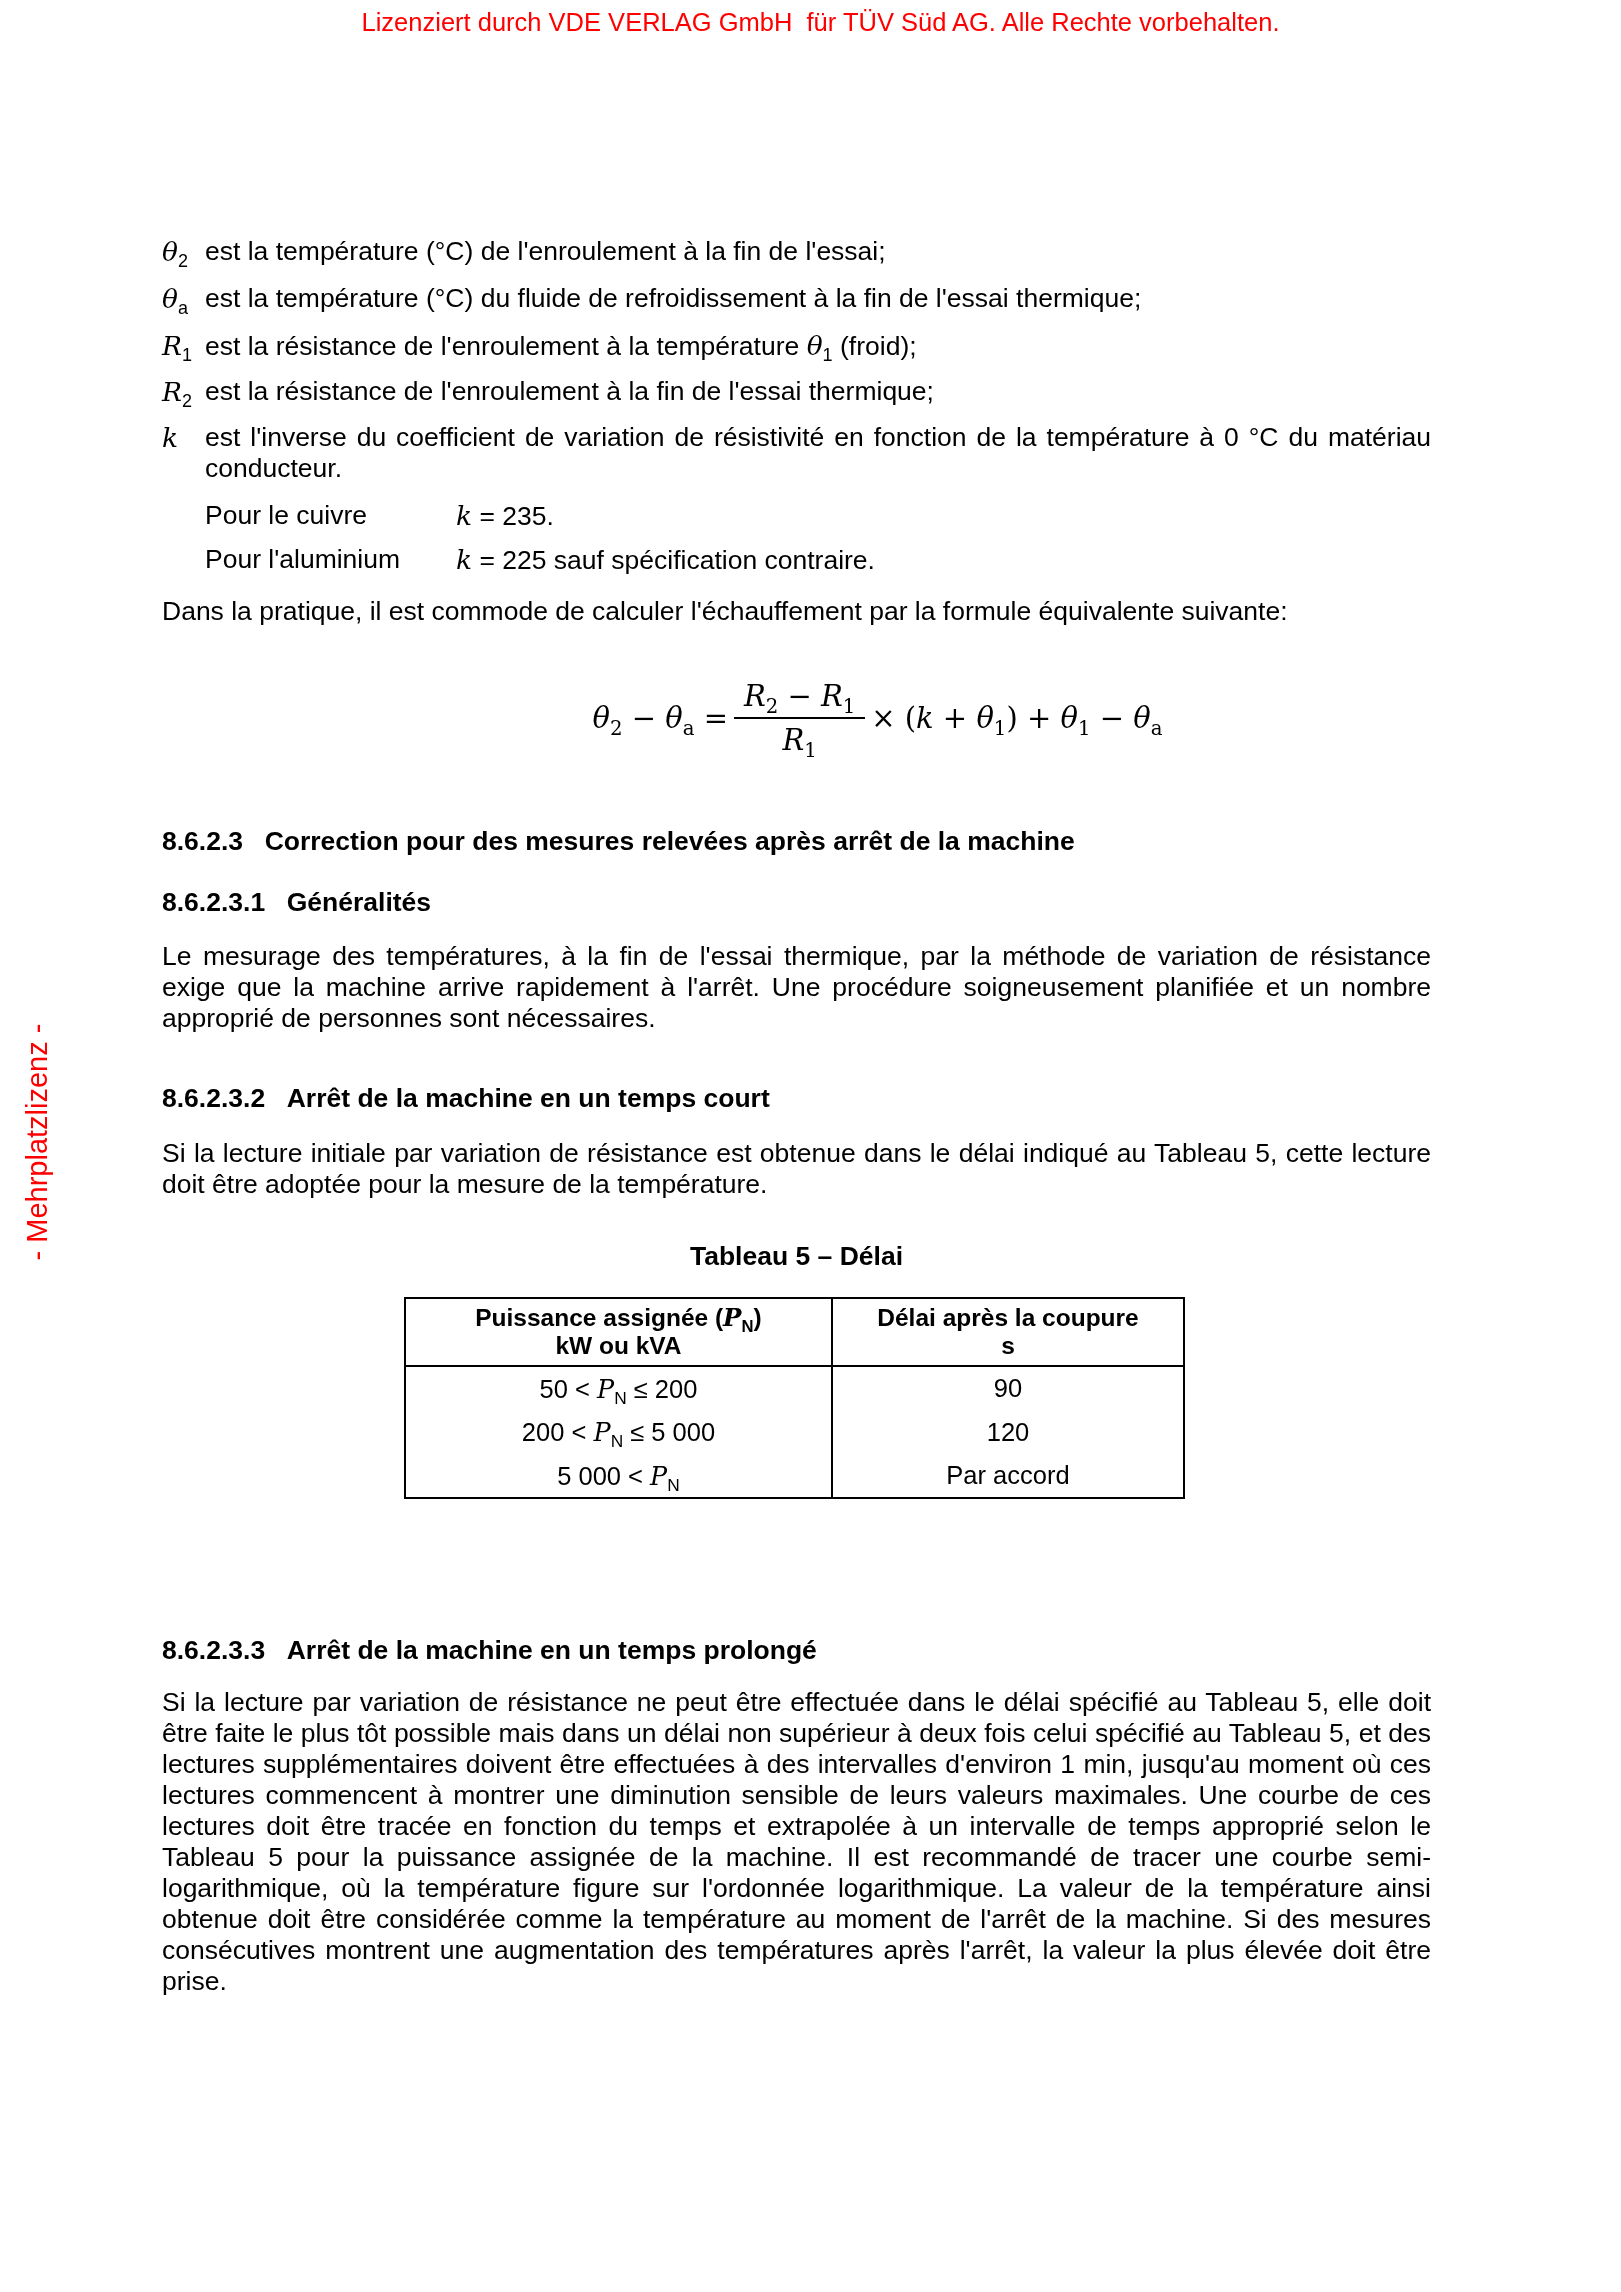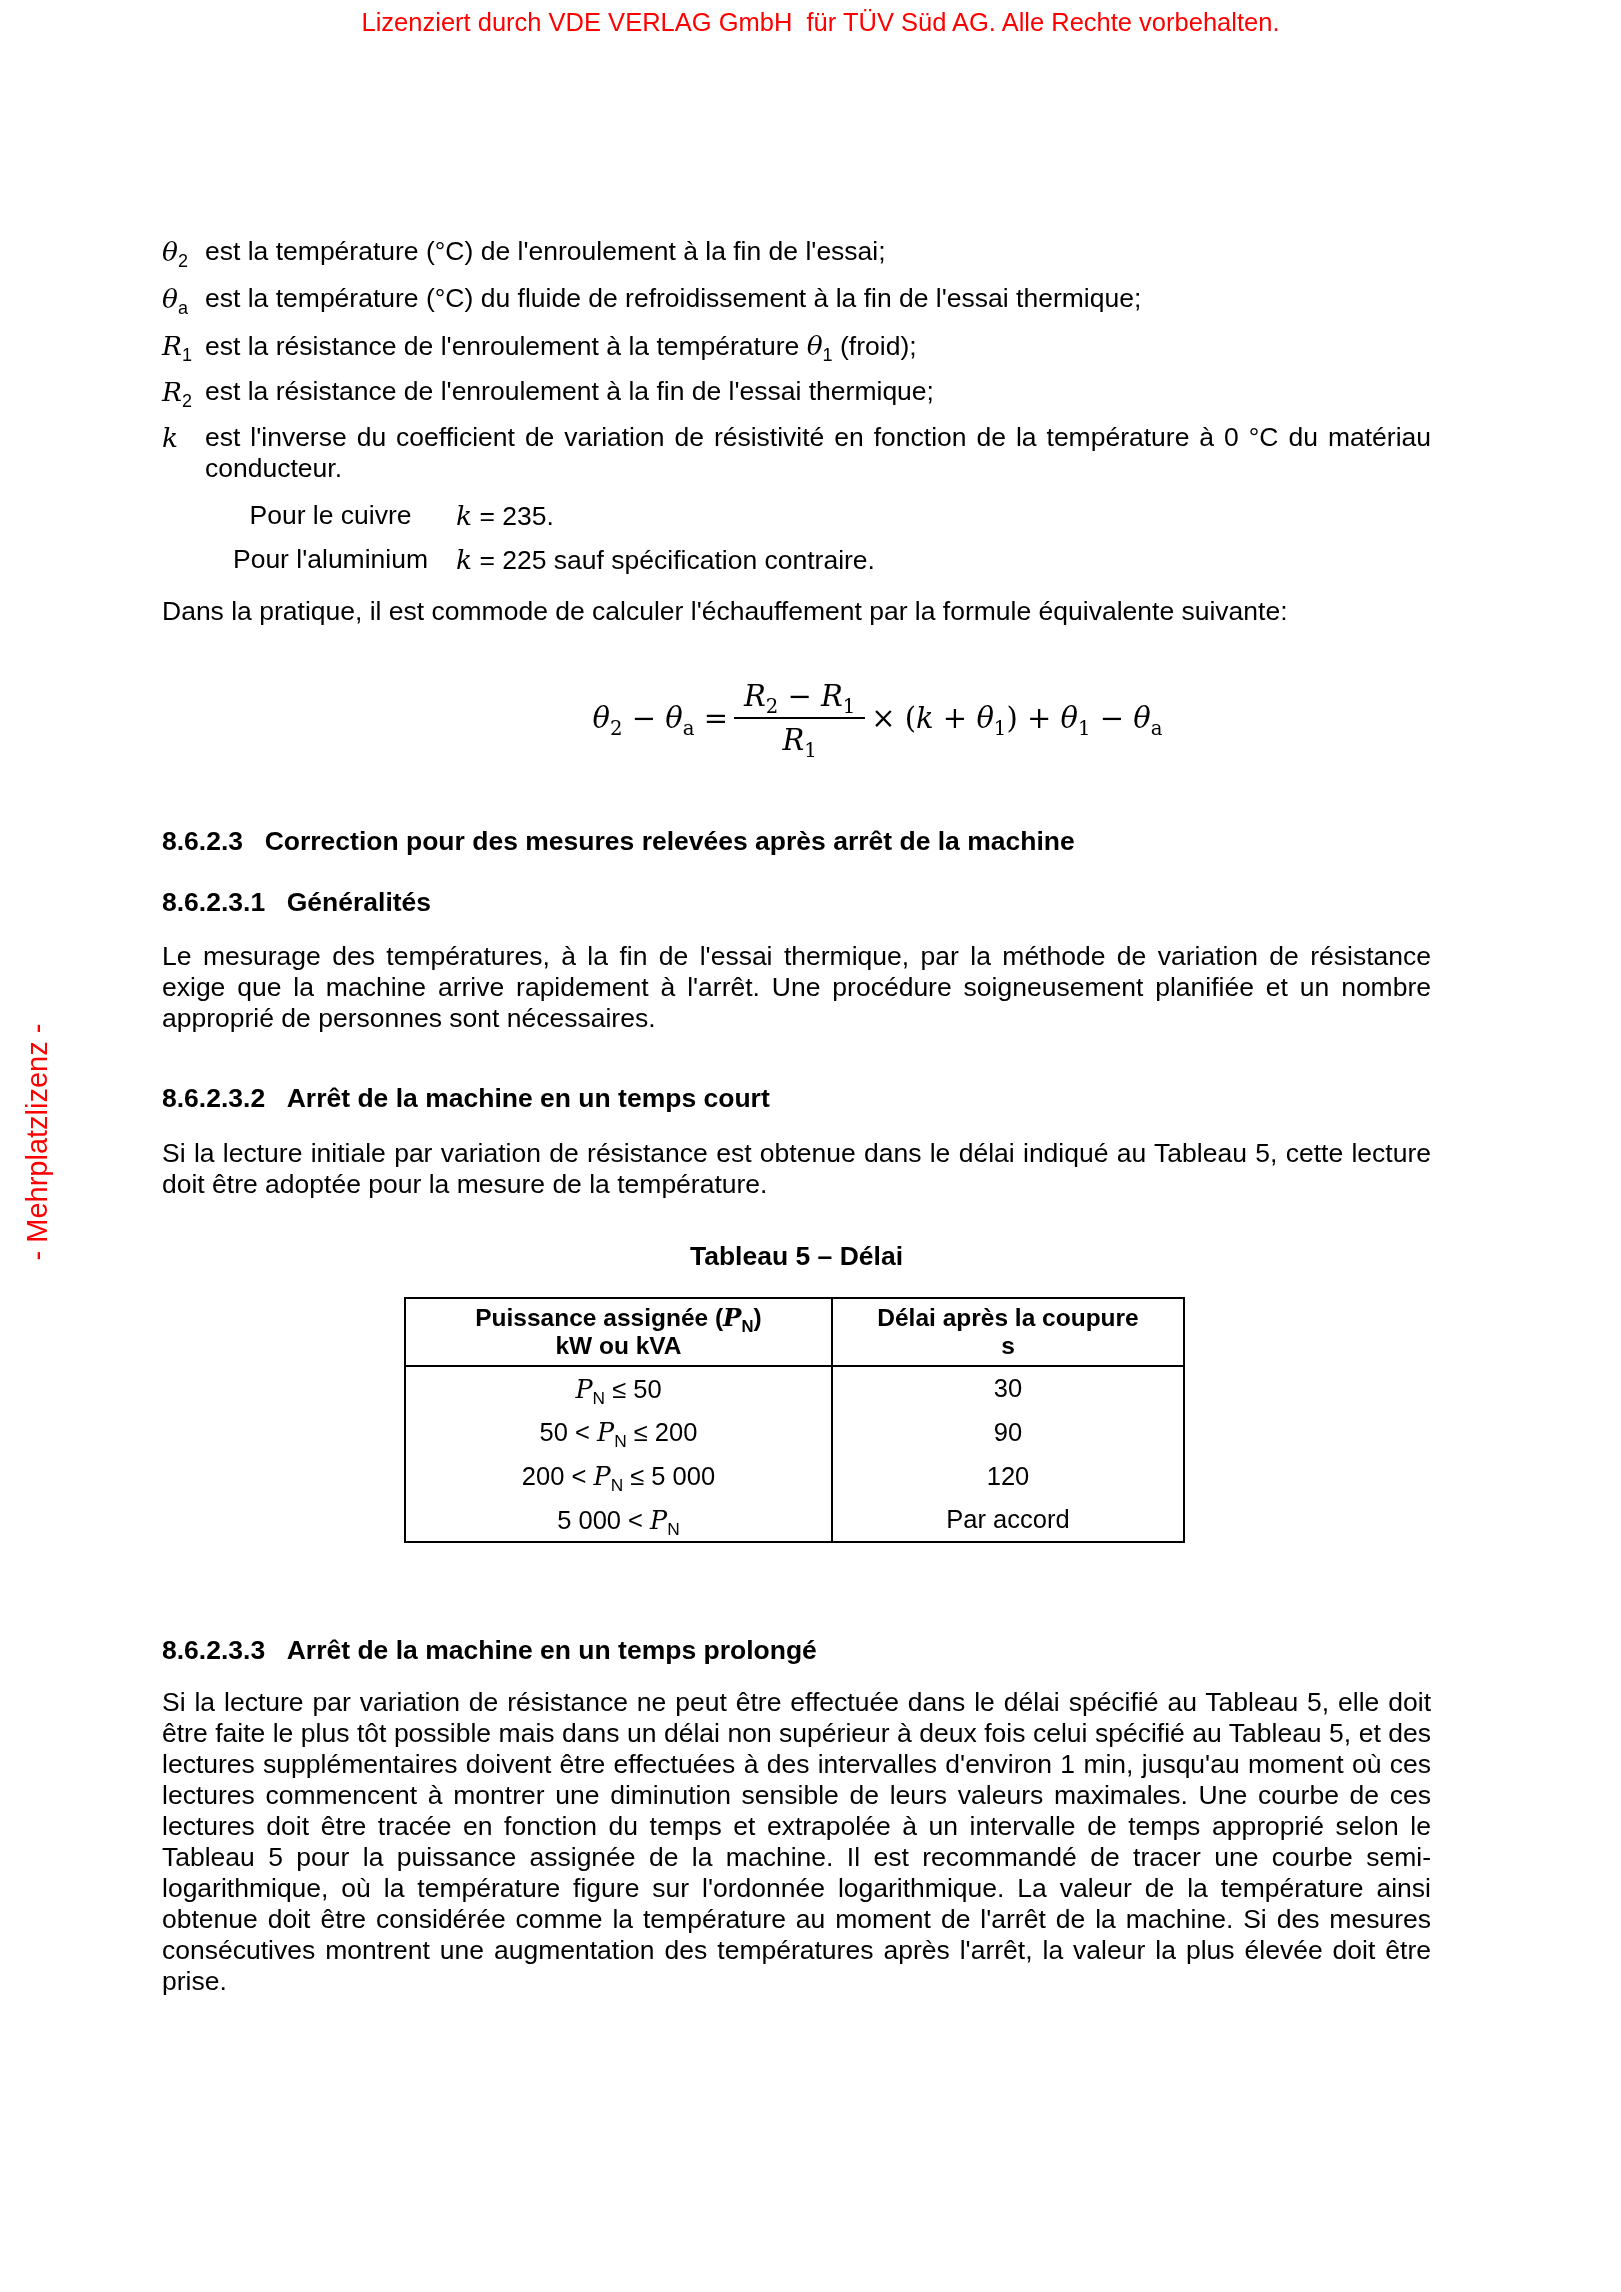--- a/index.html
+++ b/index.html
@@ -36,21 +36,21 @@
   .doc-id { position:absolute; left:0; top:0; }
   .page-num { position:absolute; left:0; right:37px; top:0; text-align:center; }
 
   
   .body-col { position:absolute; left:162px; top:0; width:1269px; height:2293px; }
 
   .def { position:absolute; left:0; width:100%; display:flex; line-height:31px; }
   .def .term { flex:none; width:43px; }
   .def .desc { flex:1; text-align:justify; }
 
-  .const { position:absolute; left:43px; width:1226px; display:flex; line-height:31px;text-align:center; }
+  .const { position:absolute; left:43px; width:1226px; display:flex; line-height:31px; }
   .const .clabel { flex:none; width:251px; }
 
   .para { position:absolute; left:0; width:1269px; line-height:31px; text-align:justify; }
 
   .formula-row {
     position:absolute; top:679px; left:0; width:1269px;
     display:flex; justify-content:center;
   }
   .formula {
     display:flex; align-items:center; gap:6px;
@@ -164,24 +164,20 @@
             <div>kW ou kVA</div>
           </th>
           <th>
             <div>Délai après la coupure</div>
             <div>s</div>
           </th>
         </tr>
       </thead>
       <tbody>
         <tr>
-          <td><i>P</i><sub>N</sub>  ≤ 50</td>
-          <td>30</td>
-        </tr>
-        <tr>
           <td>50 &lt;  <i>P</i><sub>N</sub>  ≤ 200</td>
           <td>90</td>
         </tr>
         <tr>
           <td>200 &lt;  <i>P</i><sub>N</sub>  ≤ 5 000</td>
           <td>120</td>
         </tr>
         <tr>
           <td>5 000 &lt;  <i>P</i><sub>N</sub></td>
           <td>Par accord</td>

